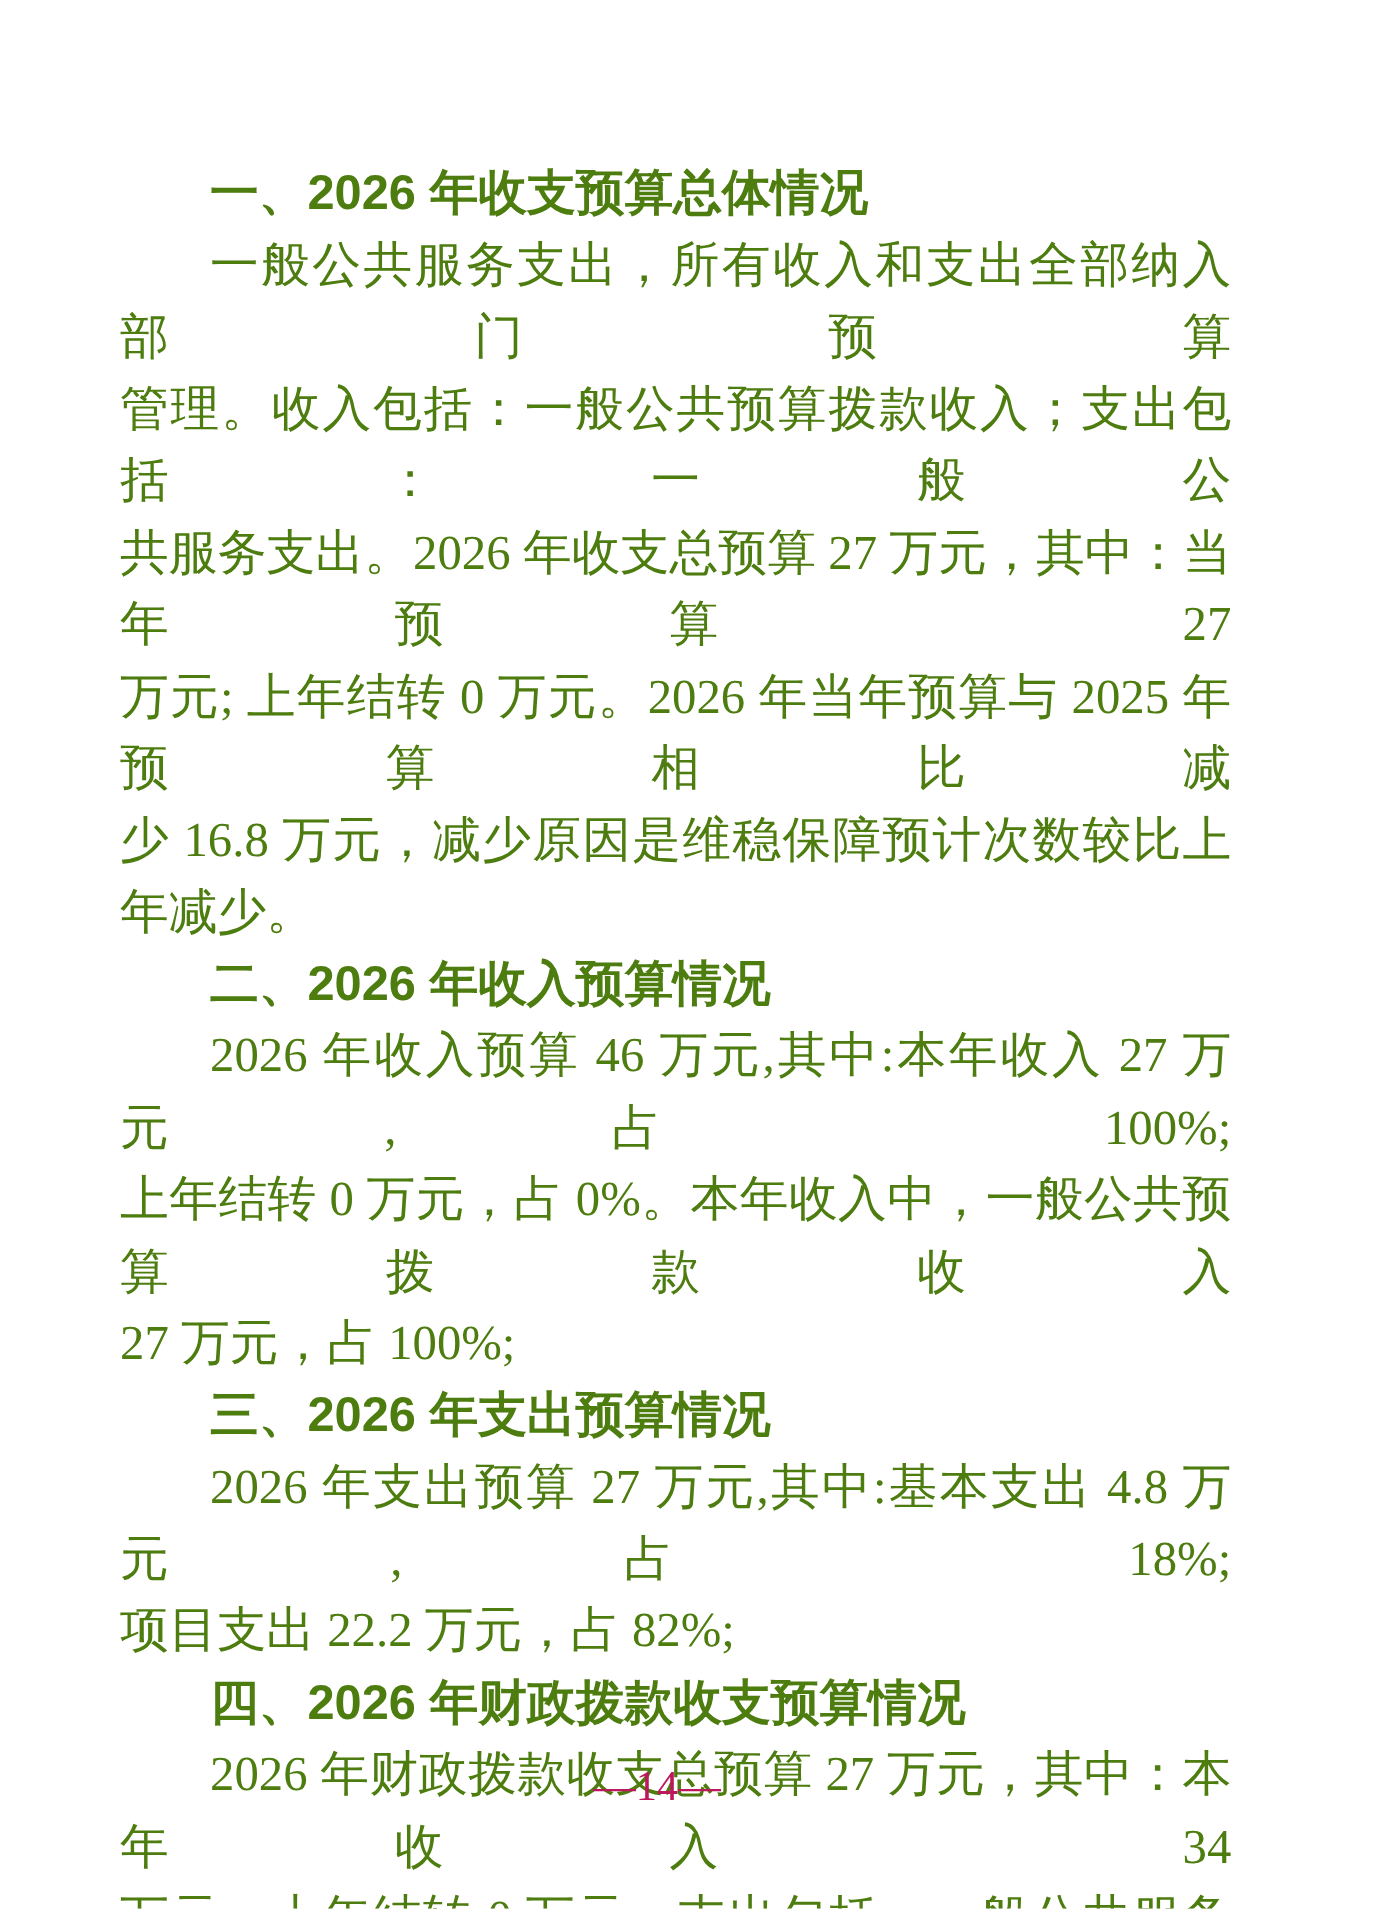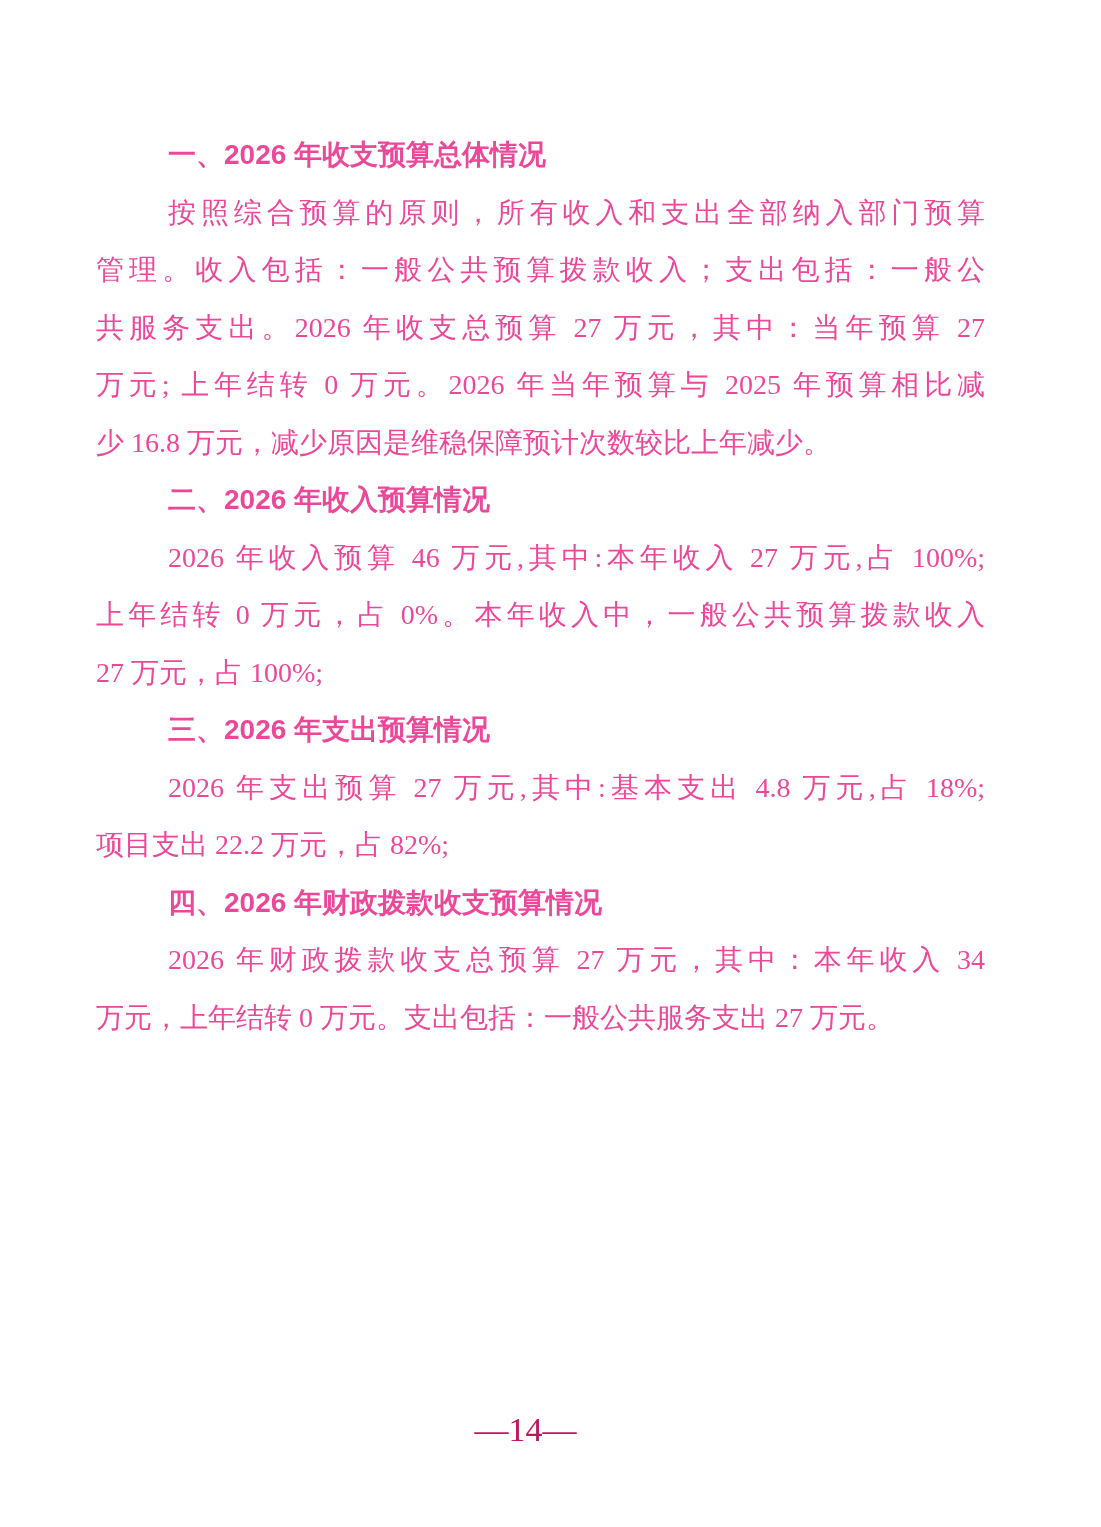--- a/index.html
+++ b/index.html
@@ -21,23 +21,23 @@
     left: 96px;
     top: 126px;
     width: 889px;
   }
   .block {
     margin: 0;
     padding: 0;
   }
   .line {
     font-family: "Liberation Serif", "DejaVu Serif", serif;
-    font-size: 28px;
+    font-size: 39px;
     line-height: 57.5px;
-    color: #ec4899;
+    color: #4d7c0f;
     text-align: justify;
     text-align-last: justify;
   }
   .line.first {
     text-indent: 72px;
   }
   .line.last {
     text-align-last: left;
   }
   .block--heading .line {
@@ -63,21 +63,21 @@
 </style>
 </head>
 <body>
 
 <div class="page">
   <div class="content">
     <div class="block block--heading">
         <div class="line first last">一、2026 年收支预算总体情况</div>
       </div>
     <div class="block block--paragraph">
-        <div class="line first">按照综合预算的原则，所有收入和支出全部纳入部门预算</div>
+        <div class="line first">一般公共服务支出，所有收入和支出全部纳入部门预算</div>
         <div class="line">管理。收入包括：一般公共预算拨款收入；支出包括：一般公</div>
         <div class="line">共服务支出。2026 年收支总预算 27 万元，其中：当年预算 27</div>
         <div class="line">万元; 上年结转 0 万元。2026 年当年预算与 2025 年预算相比减</div>
         <div class="line last">少 16.8 万元，减少原因是维稳保障预计次数较比上年减少。</div>
       </div>
     <div class="block block--heading">
         <div class="line first last">二、2026 年收入预算情况</div>
       </div>
     <div class="block block--paragraph">
         <div class="line first">2026 年收入预算 46 万元,其中:本年收入 27 万元,占 100%;</div>

